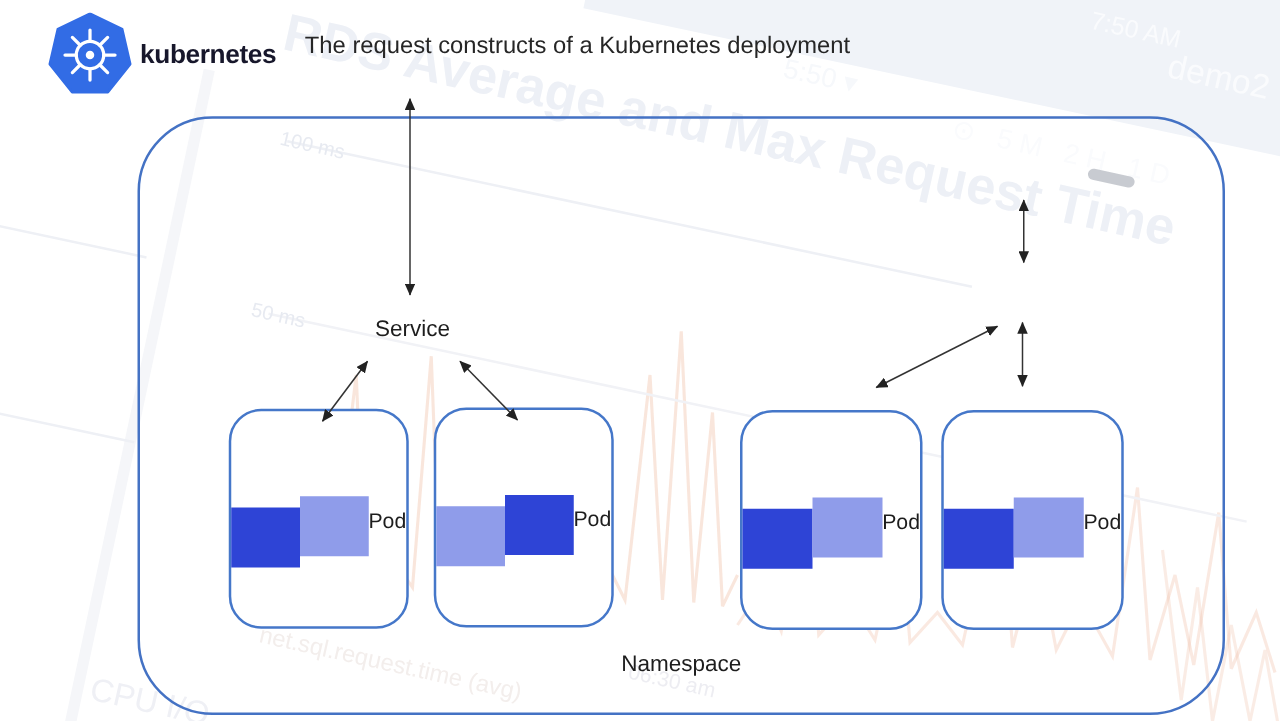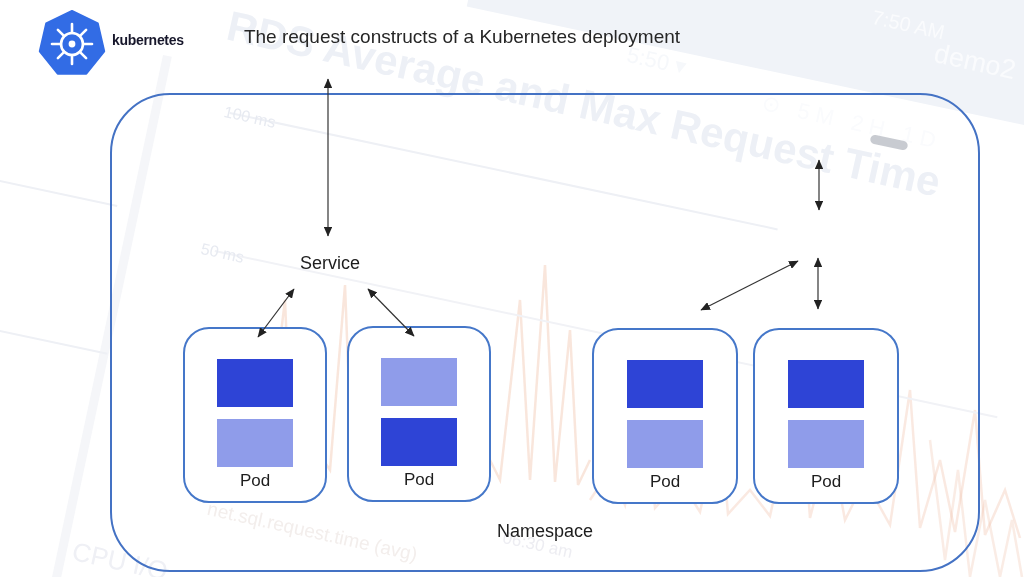--- a/index.html
+++ b/index.html
@@ -18,29 +18,29 @@
   .wm-text{position:absolute;color:#ecEFf5;transform:rotate(12.5deg);
            transform-origin:0 0;white-space:nowrap;}
   .wm-pill{position:absolute;left:870px;top:138px;width:38px;height:9px;border-radius:5px;
            background:#9ba1ac;opacity:.55;transform:rotate(12deg);}
 
   
   .ns-box{position:absolute;left:110px;top:93px;width:866px;height:475px;
           border:2px solid #4472C4;border-radius:60px;background:transparent;}
   .label{position:absolute;color:#1d1d1d;font-size:18px;text-align:center;}
   .pod{position:absolute;width:144px;height:176px;border:2.5px solid #4577C9;
-       border-radius:26px;background:#ffffff;display:flex;flex-direction:column;
+       border-radius:26px;background:#ffffff;display:flex;flex-direction:row;
        align-items:center;box-sizing:border-box;}
   .pod .rect{width:76px;height:48px;}
   .pod .rect.top{margin-top:30px;}
   .pod .rect.bottom{margin-top:12px;}
   .pod .pod-label{margin-top:4px;font-size:17px;color:#1d1d1d;}
 
   
-  .brand{position:absolute;left:112px;top:32px;font-size:14px;font-weight:bold;
+  .brand{position:absolute;left:112px;top:32px;font-size:21px;font-weight:bold;
          color:#17172b;letter-spacing:-0.3px;}
   .title{position:absolute;left:237px;top:26px;width:450px;text-align:center;
          font-size:19px;color:#262626;}
   svg.logo{position:absolute;left:38px;top:10px;}
   svg.arrows{position:absolute;inset:0;pointer-events:none;}
 </style>
 </head>
 <body>
 
 <div class="stage">

